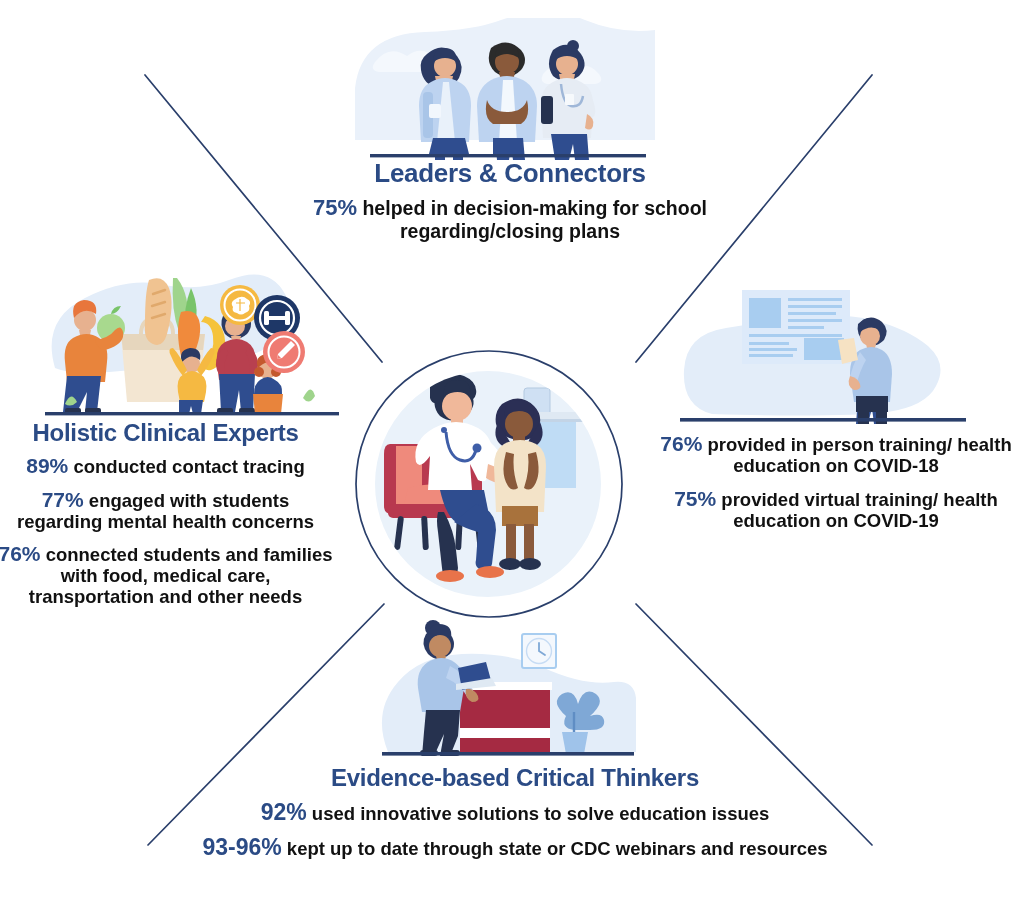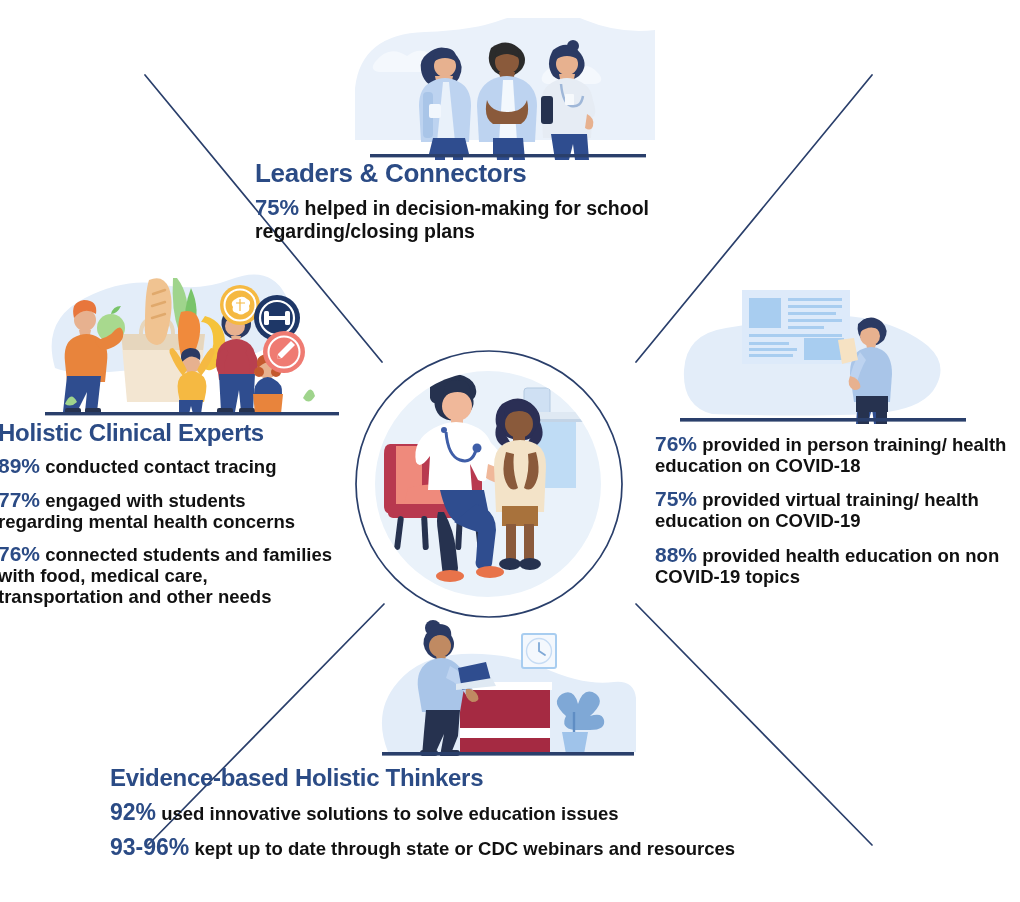--- a/index.html
+++ b/index.html
@@ -5,21 +5,21 @@
   html,body{margin:0;padding:0;background:#ffffff;}
   body{
     width:1020px;height:902px;position:relative;overflow:hidden;
     font-family:"Liberation Sans","DejaVu Sans",sans-serif;
     color:#111111;
   }
   #stage{position:absolute;inset:0;width:1020px;height:902px;}
   .frame-svg{position:absolute;left:0;top:0;width:1020px;height:902px;pointer-events:none;}
 
   
-  .block{position:absolute;text-align:left;}
+  .block{position:absolute;text-align:center;}
   .heading{
     color:#2b4b85;font-weight:bold;letter-spacing:-0.3px;
     line-height:1.05;white-space:nowrap;
   }
   .stat{color:#111111;line-height:1.12;font-weight:bold;}
   .pct{color:#2b4b85;font-weight:bold;}
 
   
   #block-top{left:255px;top:160px;width:510px;}
   #block-top .heading{font-size:26px;margin:0 0 9px 0;}
@@ -370,28 +370,24 @@
 
   <div class="block" id="block-right">
     <div class="stat">
       <span class="pct">76%</span>
       <span>provided in person training/ health education on COVID-18</span>
     </div>
     <div class="stat">
       <span class="pct">75%</span>
       <span>provided virtual training/ health education on COVID-19</span>
     </div>
-    <div class="stat">
-      <span class="pct">88%</span>
-      <span>provided health education on non COVID-19 topics</span>
-    </div>
   </div>
 
   <div class="block" id="block-bottom">
-    <div class="heading">Evidence-based Holistic Thinkers</div>
+    <div class="heading">Evidence-based Critical Thinkers</div>
     <div class="stat">
       <span class="pct">92%</span>
       <span>used innovative solutions to solve education issues</span>
     </div>
     <div class="stat">
       <span class="pct">93-96%</span>
       <span>kept up to date through state or CDC webinars and resources</span>
     </div>
   </div>
 

